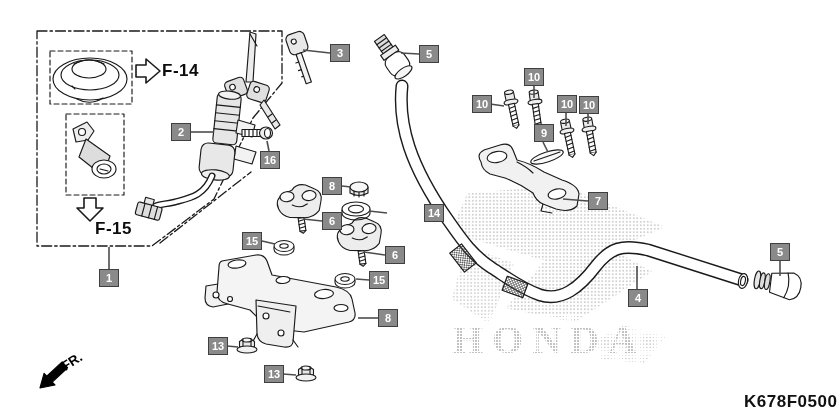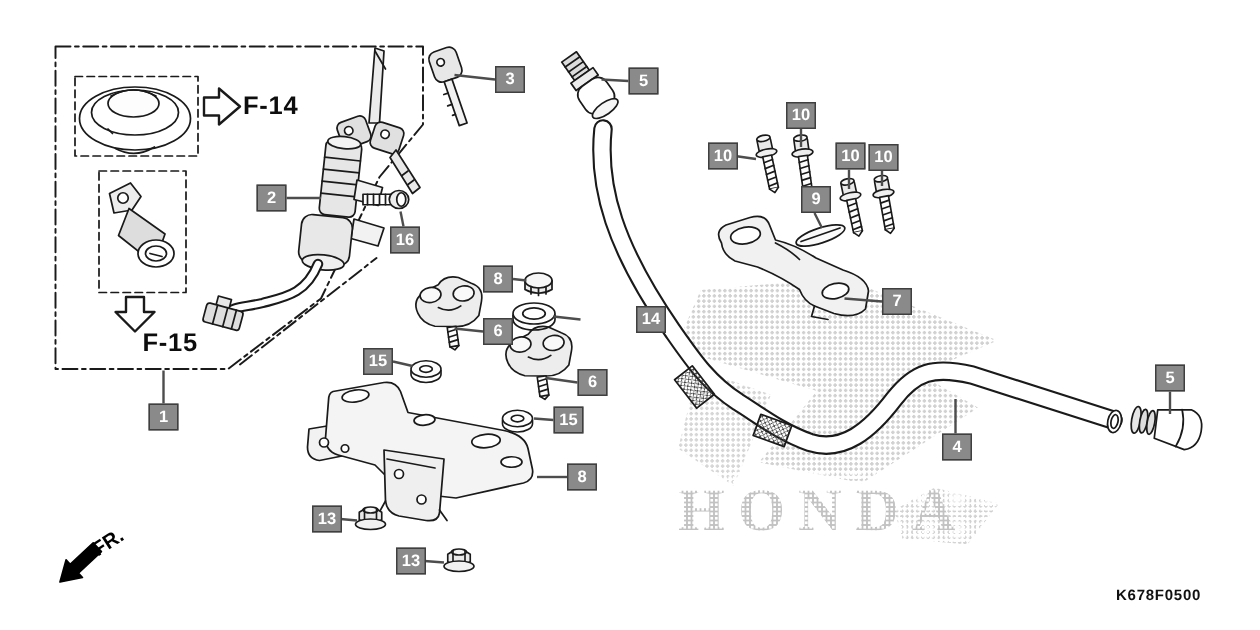--- a/index.html
+++ b/index.html
@@ -44,21 +44,21 @@
     letter-spacing:.5px;cursor:pointer;
   }
   #f14-label{left:162px;top:61px;}
   #f15-label{left:67px;top:219px;margin-left:28px;}
   .fr-label{
     position:absolute;left:61px;top:354px;font-weight:bold;font-size:13.5px;color:#000;
     transform:rotate(-33deg);z-index:25;
   }
   .diagram-code{
     position:absolute;left:744px;top:392px;width:90px;text-align:left;
-    font-weight:bold;font-size:10px;color:#111;letter-spacing:.5px;z-index:25;
+    font-weight:bold;font-size:17px;color:#111;letter-spacing:.5px;z-index:25;
   }
 </style>
 </head>
 <body>
 
 <div class="stage">
 
   <div class="dotfill wm-blob1"></div>
   <div class="dotfill wm-blob2"></div>
   <div class="dotfill wm-blob3"></div>

